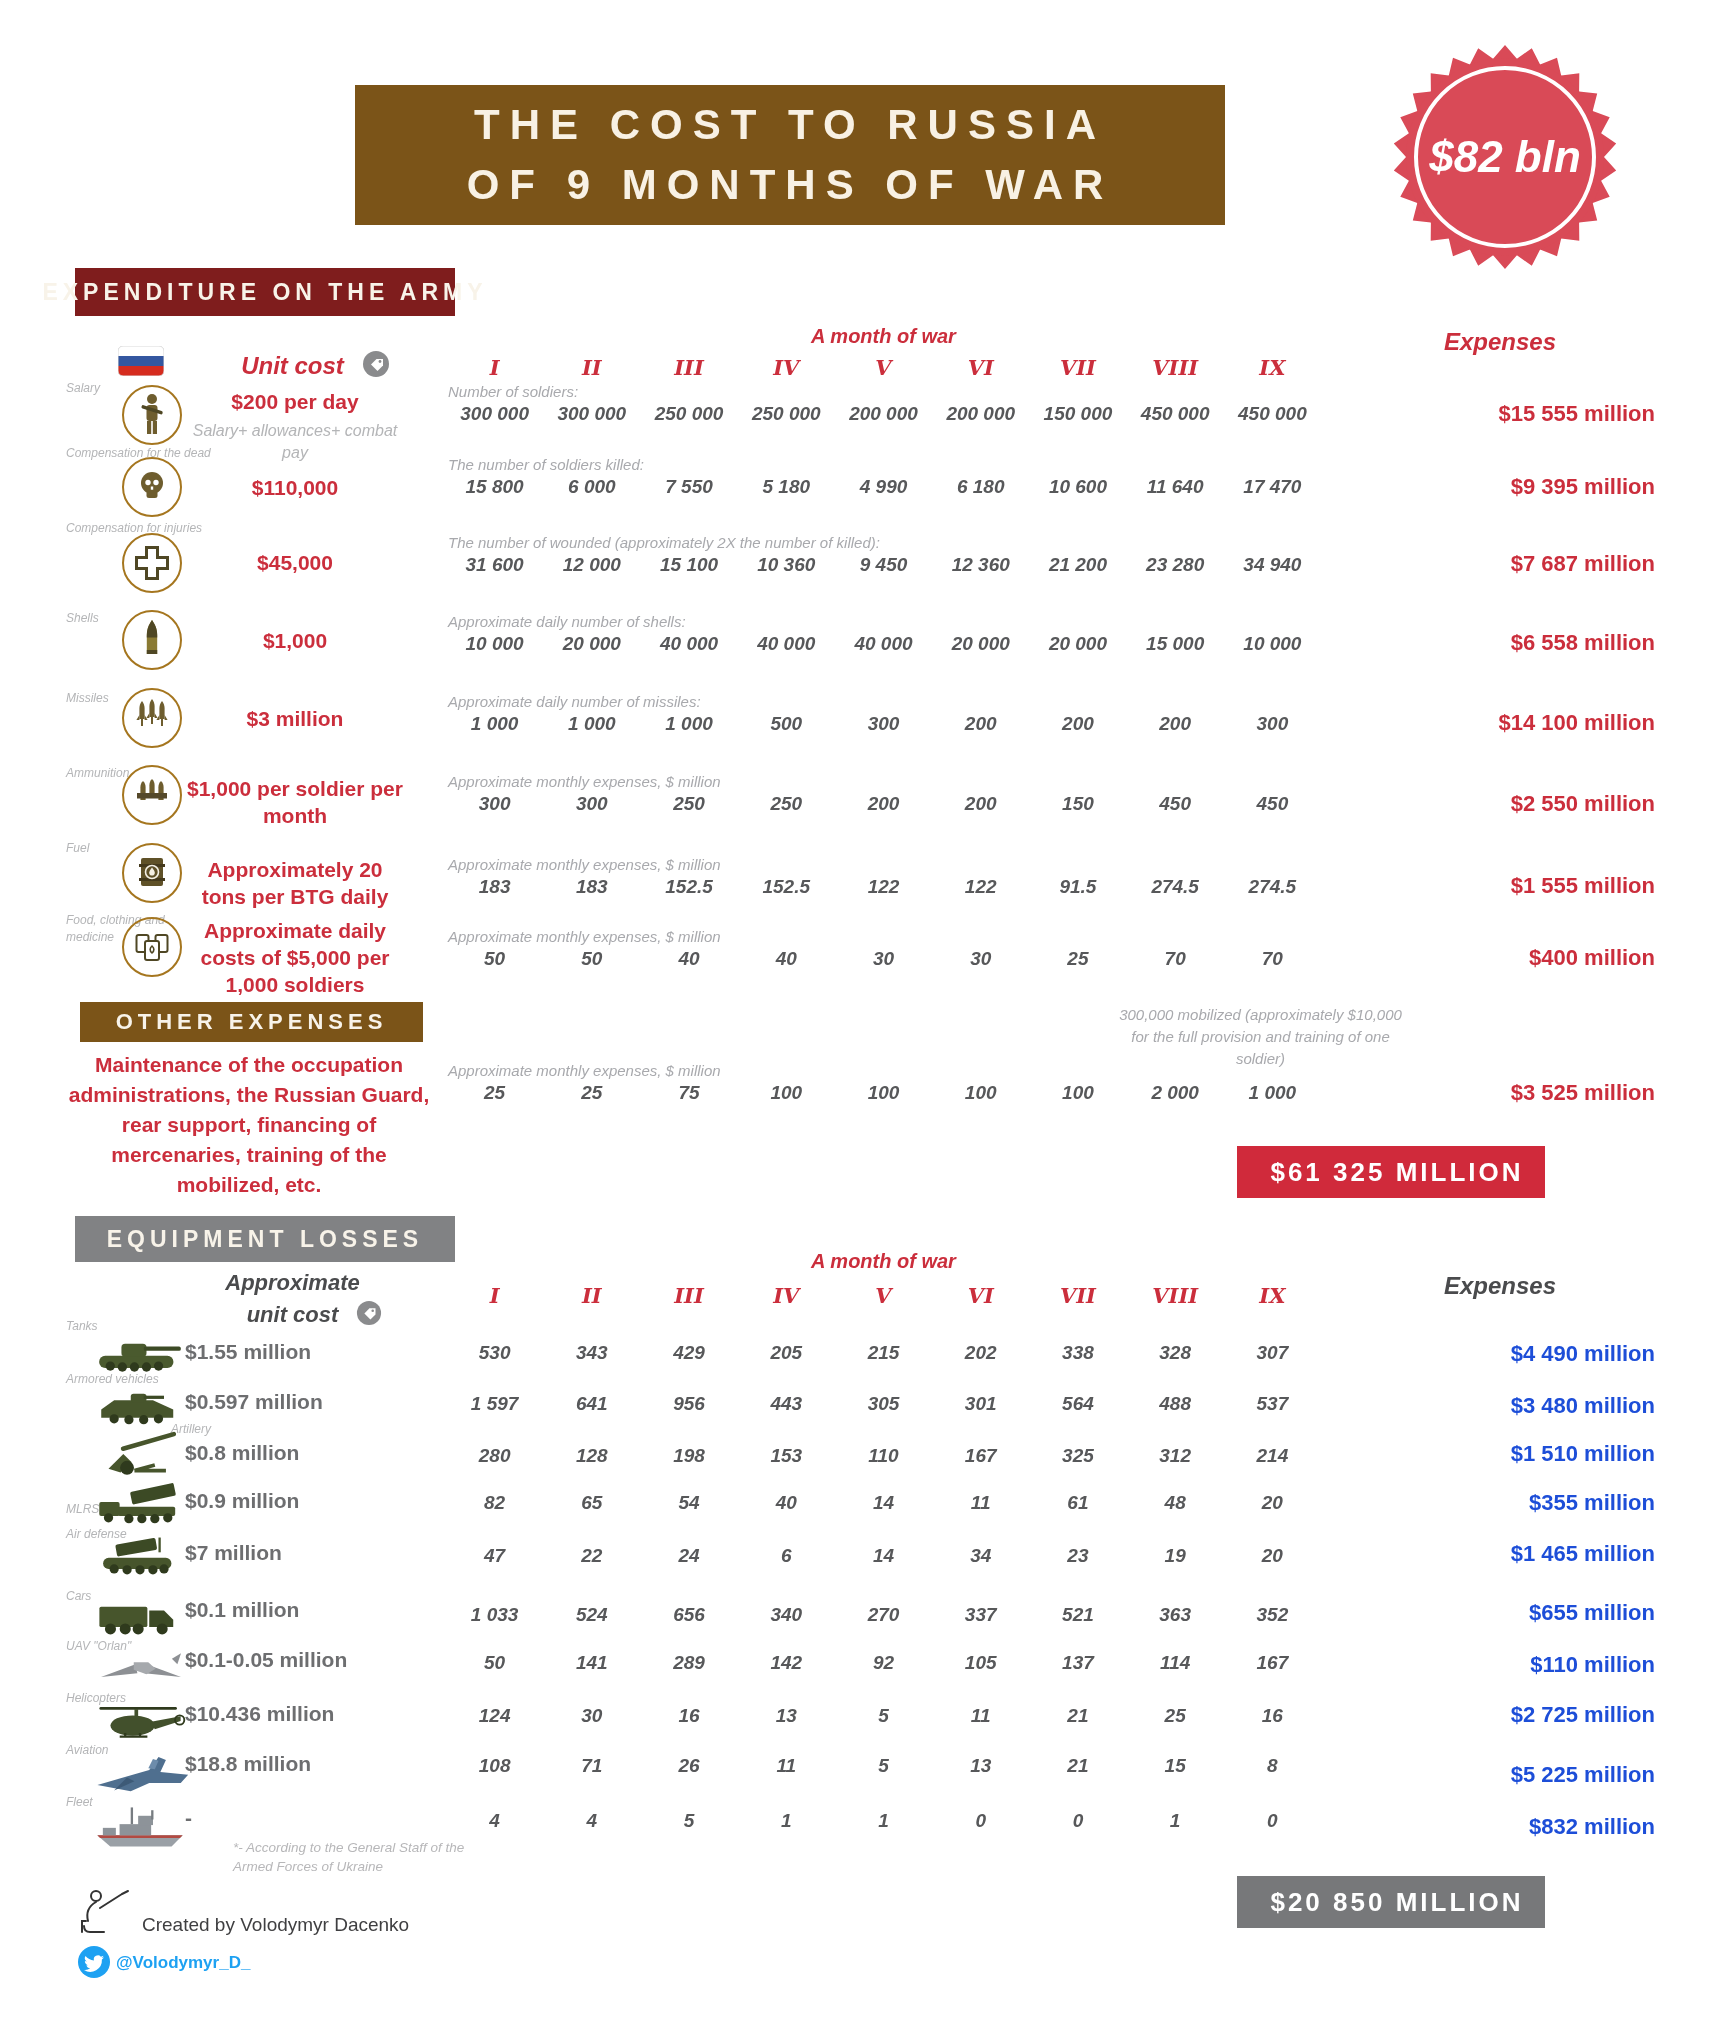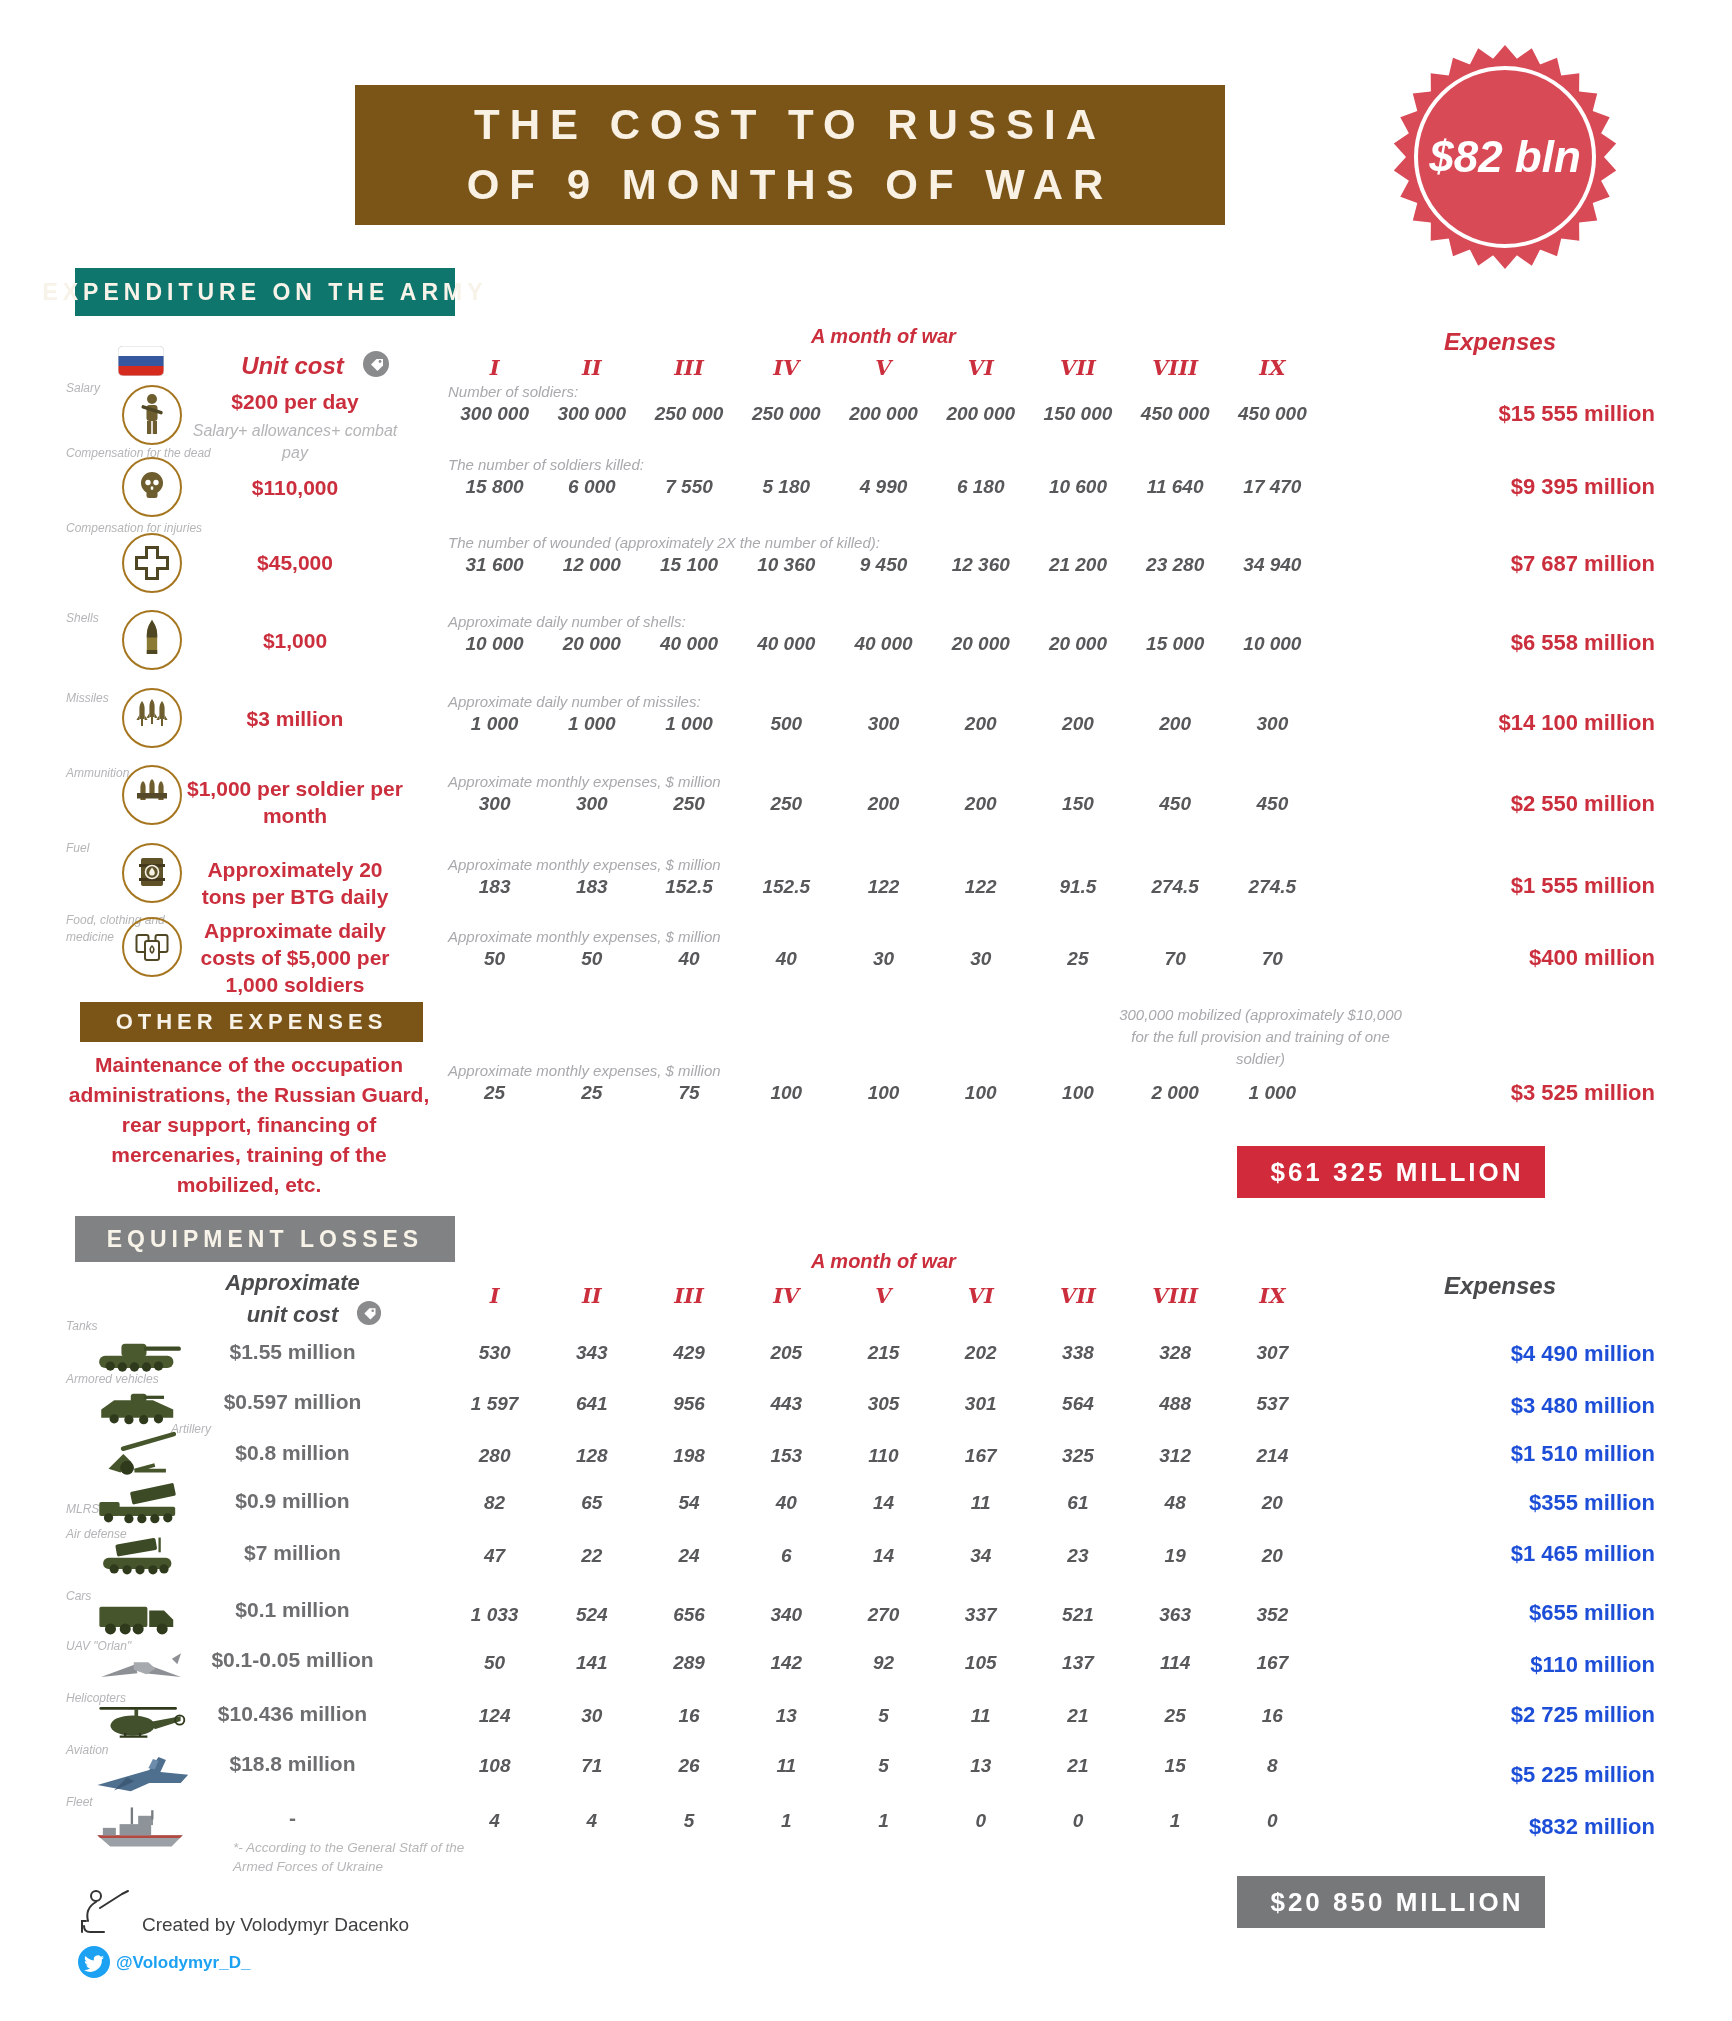--- a/index.html
+++ b/index.html
@@ -11,39 +11,39 @@
   .title-box{left:355px;top:85px;width:870px;height:140px;background:#7b5418;
              display:flex;flex-direction:column;align-items:center;justify-content:center;}
   .title-line{color:#f8f1e4;font-weight:bold;font-size:42px;letter-spacing:10px;line-height:60px;white-space:nowrap;}
   .badge-wrap{left:1390px;top:42px;width:230px;height:230px;}
   .badge-text{left:1390px;top:42px;width:230px;height:230px;display:flex;align-items:center;justify-content:center;
               color:#fff;font-weight:bold;font-style:italic;font-size:44px;}
 
   
   .sec-box{width:380px;height:48px;display:flex;align-items:center;justify-content:center;
            color:#f8f3e9;font-weight:bold;font-size:23px;letter-spacing:5px;white-space:nowrap;}
-  .sec-red{background:#0f766e;}
+  .sec-red{background:#7f1d1d;}
   .sec-gray{background:#818284;}
   .sec-brown{background:#7b5418;}
 
   
   .mlabel{left:446px;width:875px;text-align:center;color:#cb2e3c;font-weight:bold;font-style:italic;font-size:20px;}
   .mrow{left:446px;width:875px;display:grid;grid-template-columns:repeat(9,1fr);text-align:center;
         color:#cb2e3c;font-weight:bold;font-style:italic;font-size:21px;font-family:"DejaVu Serif",serif;}
   .exp-head{left:1345px;width:310px;text-align:center;font-weight:bold;font-style:italic;font-size:24px;color:#cb2e3c;}
   .exp-head.dark{color:#4a4b4d;}
   .vrow{left:446px;width:875px;display:grid;grid-template-columns:repeat(9,1fr);text-align:center;
         font-style:italic;font-weight:bold;font-size:19px;color:#57585a;}
   .rlabel{left:448px;font-style:italic;font-size:15px;color:#a8a9ad;white-space:nowrap;}
   .expense{left:1345px;width:310px;text-align:right;font-weight:bold;font-size:22px;color:#cb2e3c;white-space:nowrap;}
   .expense.gray{color:#1d4ed8;}
   .cat{left:66px;width:145px;font-style:italic;font-size:12px;color:#b4b5b7;line-height:17px;}
   .ucost{left:185px;width:220px;text-align:center;font-weight:bold;font-size:21px;color:#cb2e3c;line-height:27px;}
   .ucost-sub{left:185px;width:220px;text-align:center;font-style:italic;font-size:16px;color:#b4b5b7;line-height:22px;}
-  .ucost2{left:185px;width:215px;text-align:center;font-weight:bold;font-size:21px;color:#6d6e70;}
+  .ucost2{left:185px;width:215px;text-align:left;font-weight:bold;font-size:21px;color:#6d6e70;}
   .uhead{left:185px;width:215px;text-align:center;font-weight:bold;font-style:italic;font-size:24px;color:#cb2e3c;}
   .uhead2{left:185px;width:215px;text-align:center;font-weight:bold;font-style:italic;font-size:22px;color:#4a4b4d;line-height:30px;}
 
   .desc{left:68px;top:1050px;width:362px;text-align:center;color:#cb2e3c;font-weight:bold;font-size:21px;line-height:30px;}
   .note{left:1118px;top:1004px;width:285px;text-align:center;font-style:italic;font-size:15px;color:#a8a9ad;line-height:22px;}
   .total-box{left:1237px;width:296px;height:52px;display:flex;align-items:center;justify-content:center;
              color:#fff;font-weight:bold;font-size:26px;letter-spacing:3px;white-space:nowrap;padding-left:12px;}
   .total-red{background:#d02a3b;}
   .total-gray{background:#77787a;}
 

